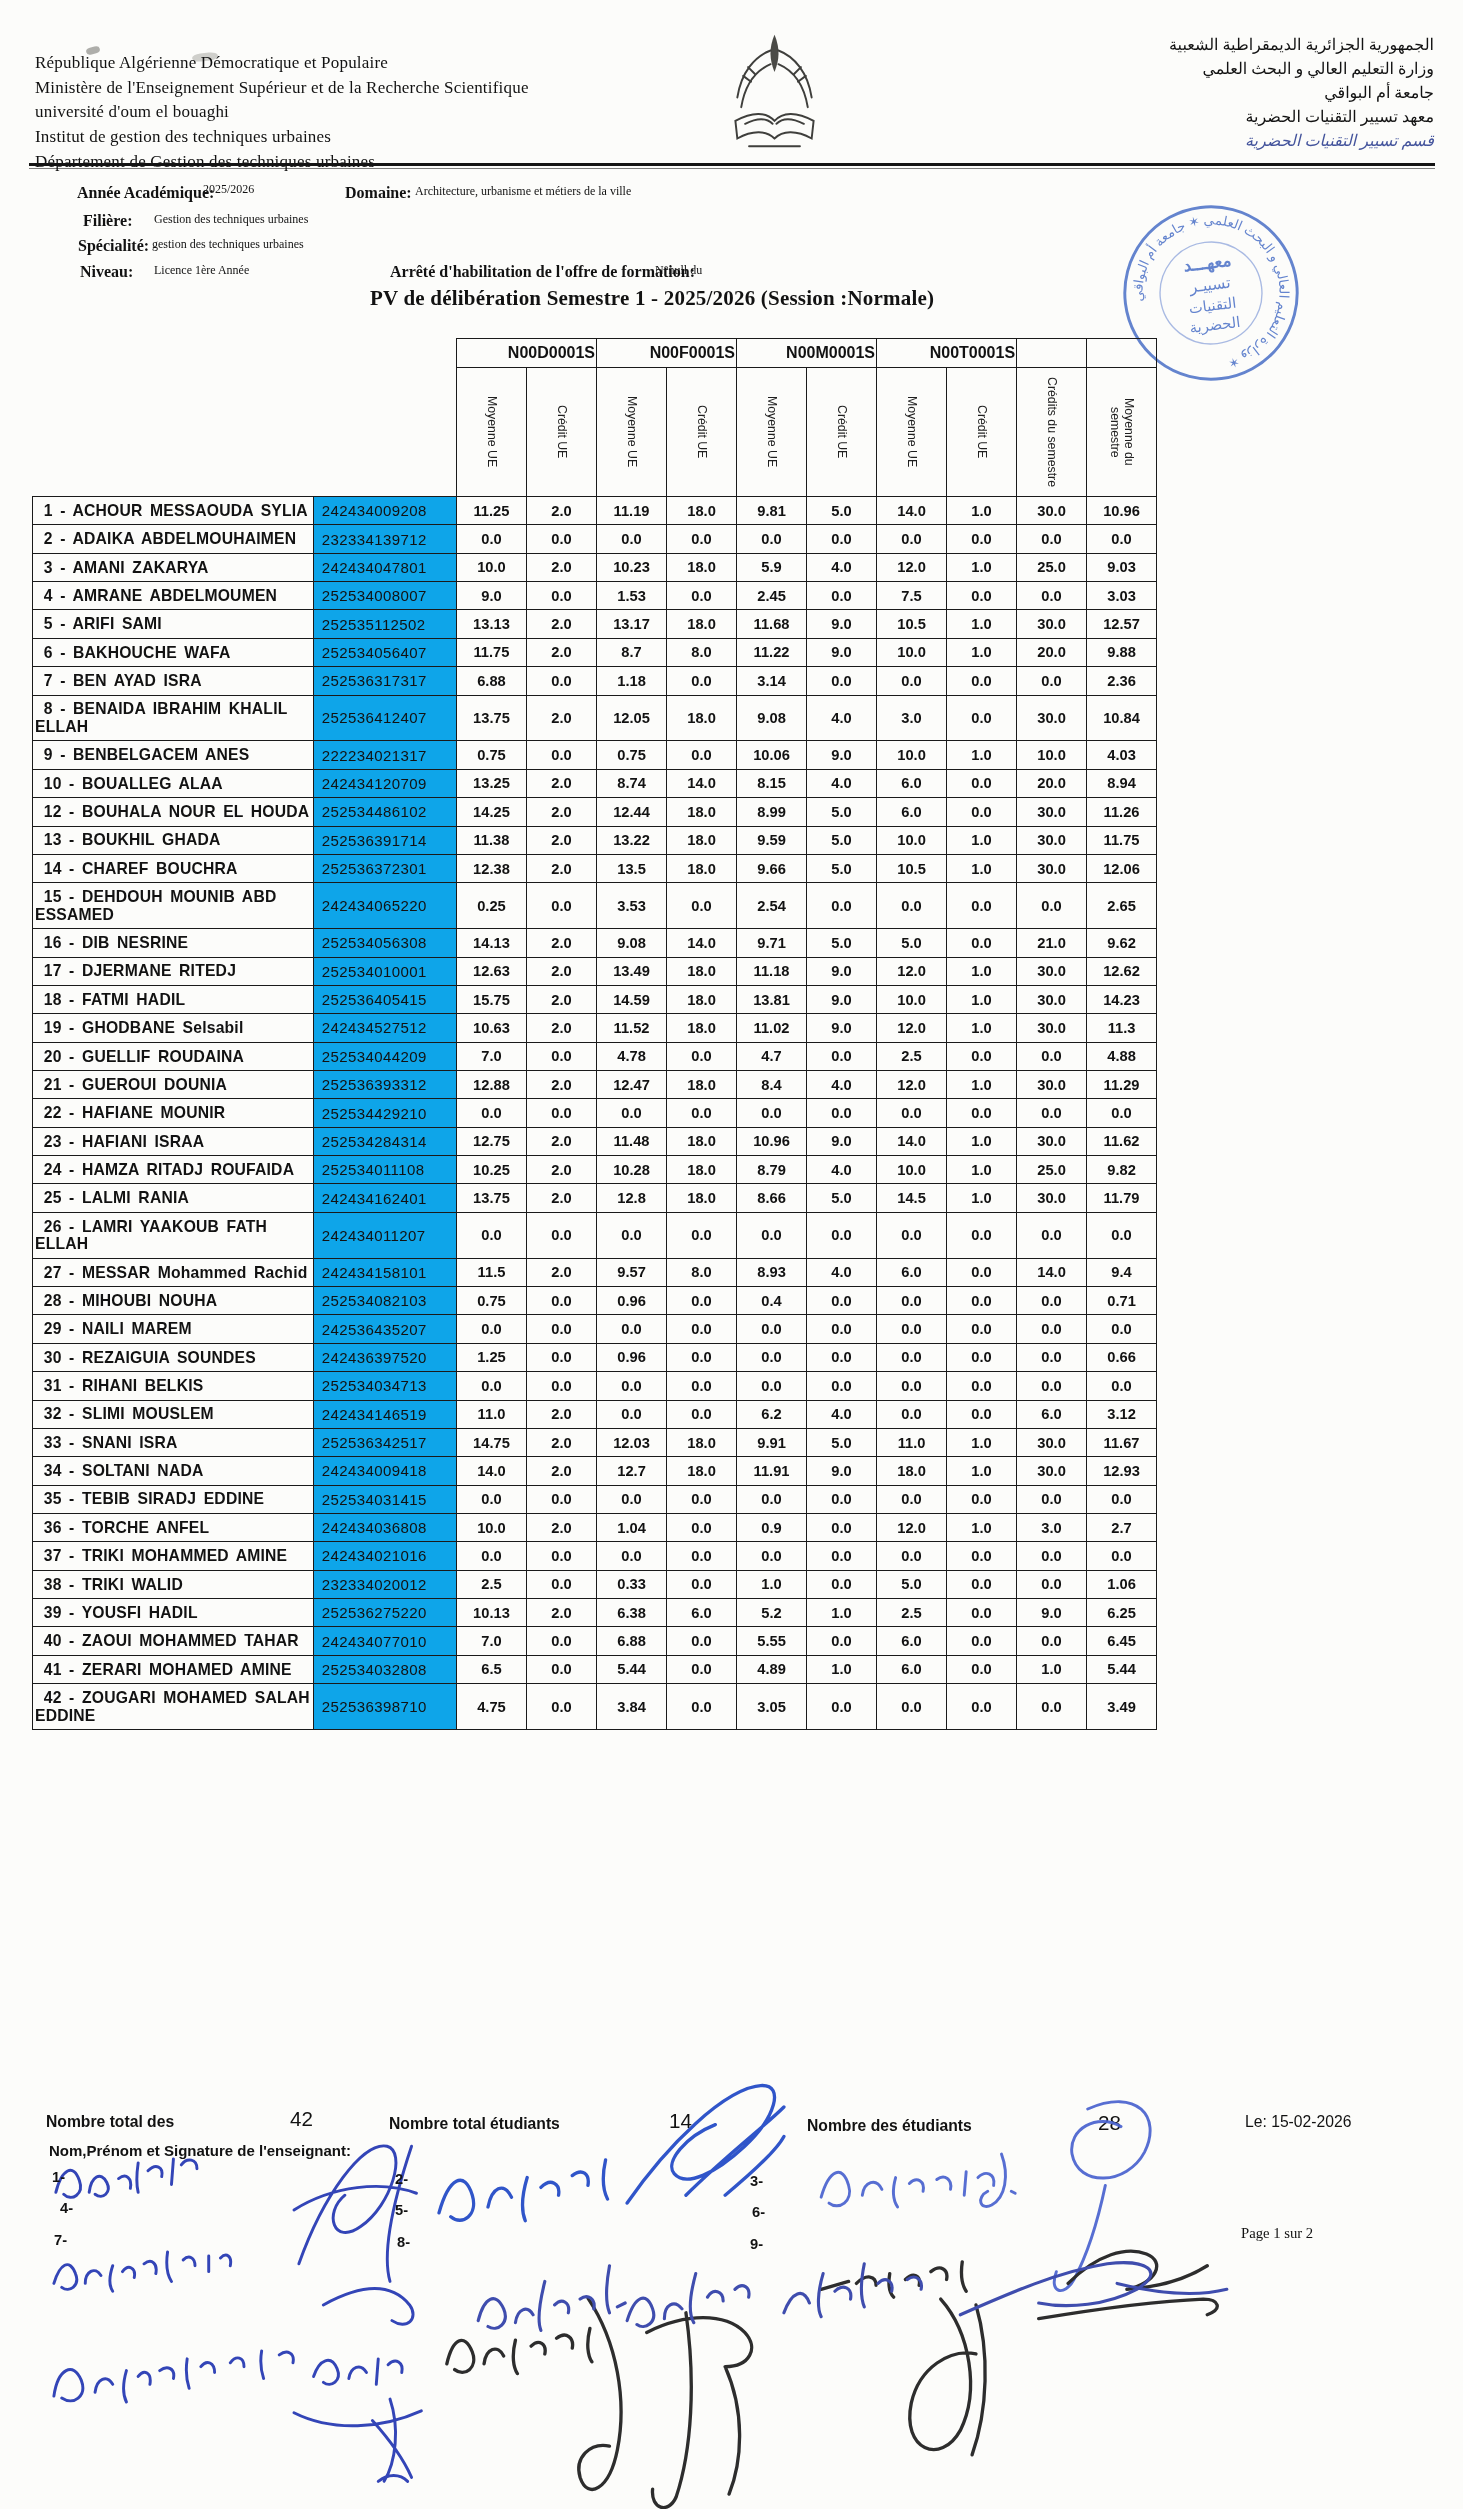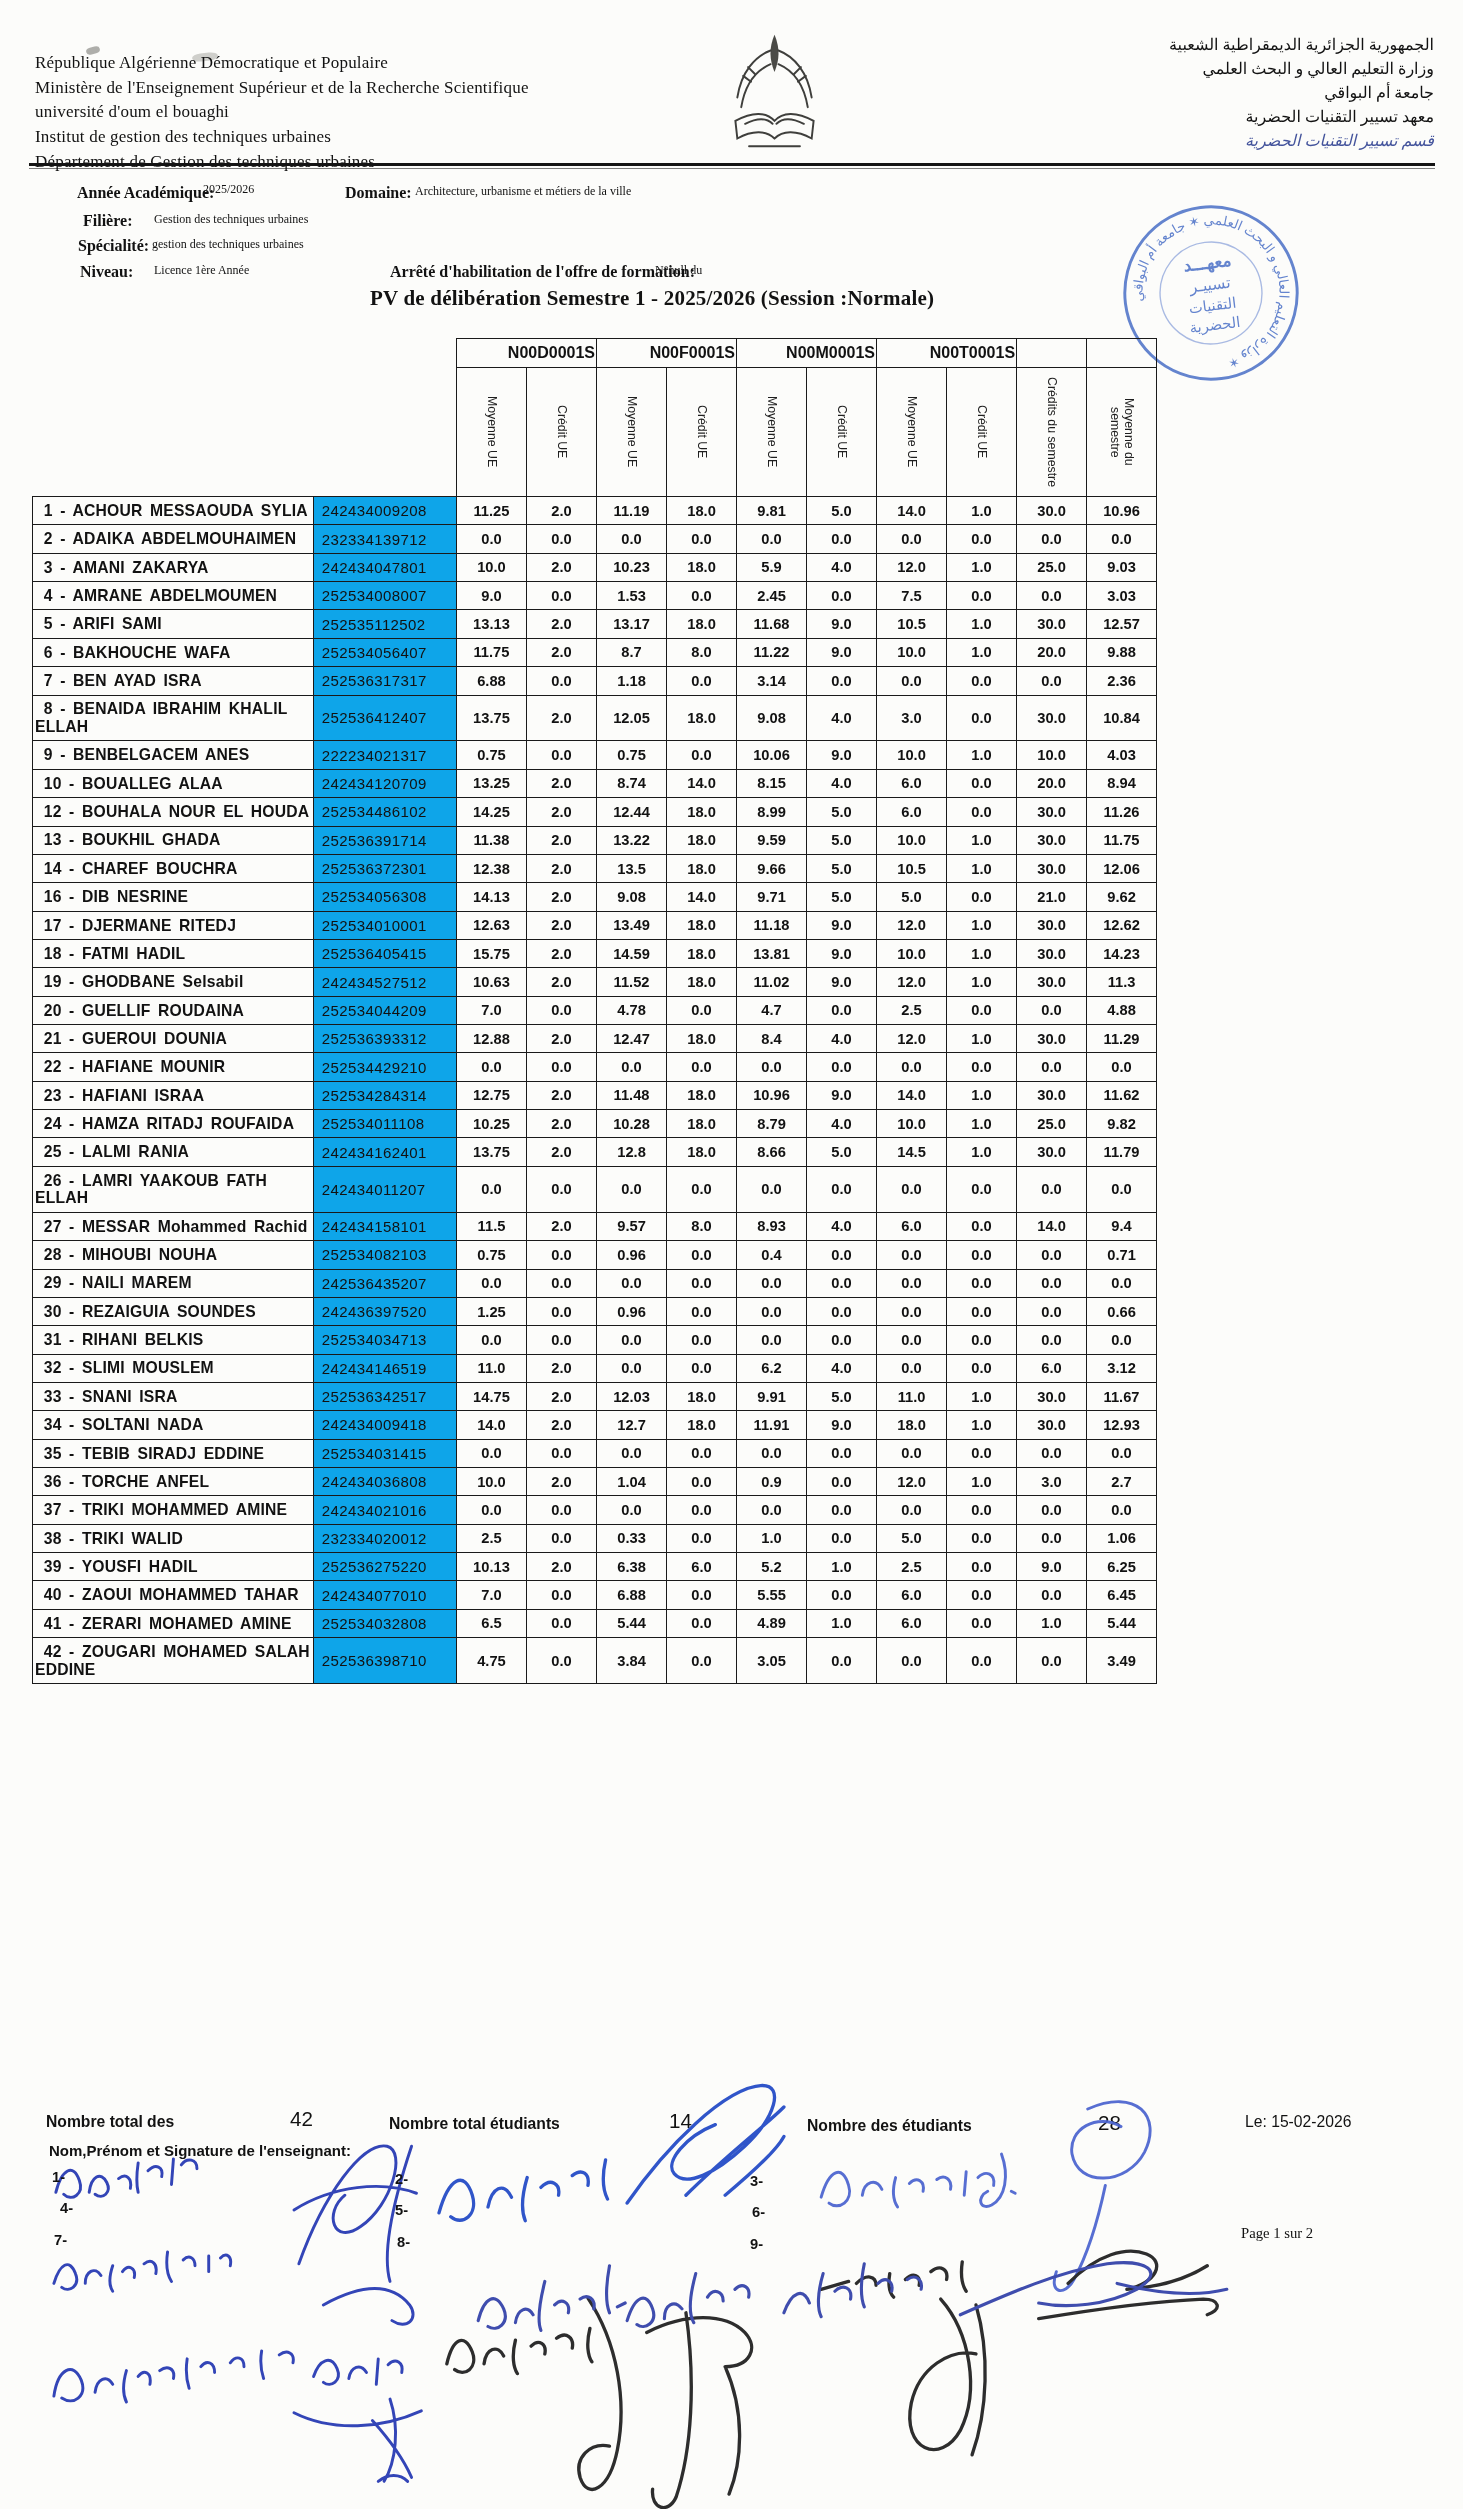--- a/index.html
+++ b/index.html
@@ -331,20 +331,34 @@
             <td class="num">13.5</td>
             <td class="num">18.0</td>
             <td class="num">9.66</td>
             <td class="num">5.0</td>
             <td class="num">10.5</td>
             <td class="num">1.0</td>
             <td class="num">30.0</td>
             <td class="num">12.06</td>
           </tr>
           <tr>
+            <td class="name">15 - DEHDOUH MOUNIB ABD ESSAMED</td>
+            <td class="code">242434065220</td>
+            <td class="num">0.25</td>
+            <td class="num">0.0</td>
+            <td class="num">3.53</td>
+            <td class="num">0.0</td>
+            <td class="num">2.54</td>
+            <td class="num">0.0</td>
+            <td class="num">0.0</td>
+            <td class="num">0.0</td>
+            <td class="num">0.0</td>
+            <td class="num">2.65</td>
+          </tr>
+          <tr>
             <td class="name">16 - DIB NESRINE</td>
             <td class="code">252534056308</td>
             <td class="num">14.13</td>
             <td class="num">2.0</td>
             <td class="num">9.08</td>
             <td class="num">14.0</td>
             <td class="num">9.71</td>
             <td class="num">5.0</td>
             <td class="num">5.0</td>
             <td class="num">0.0</td>

